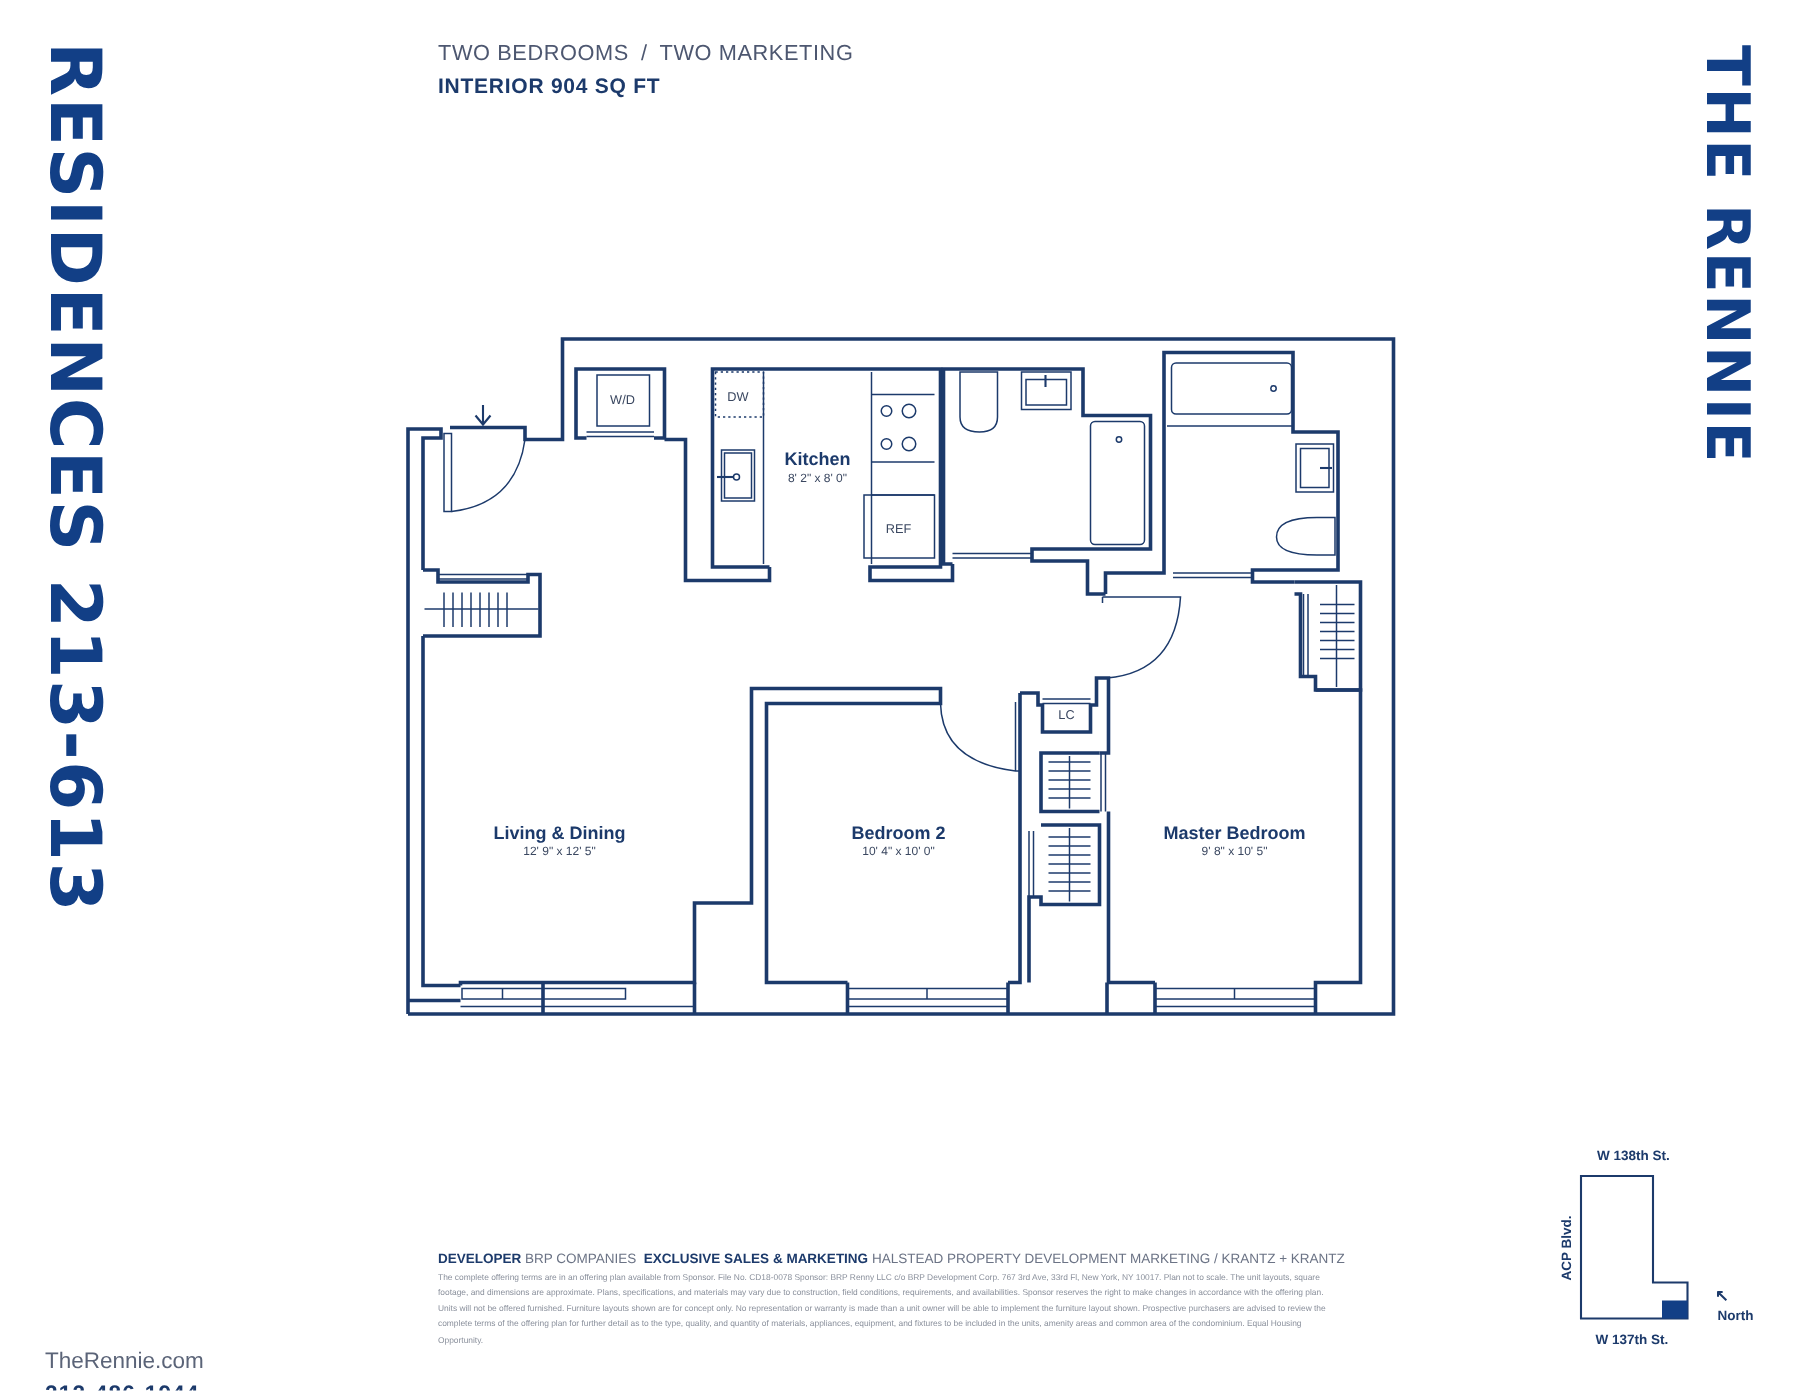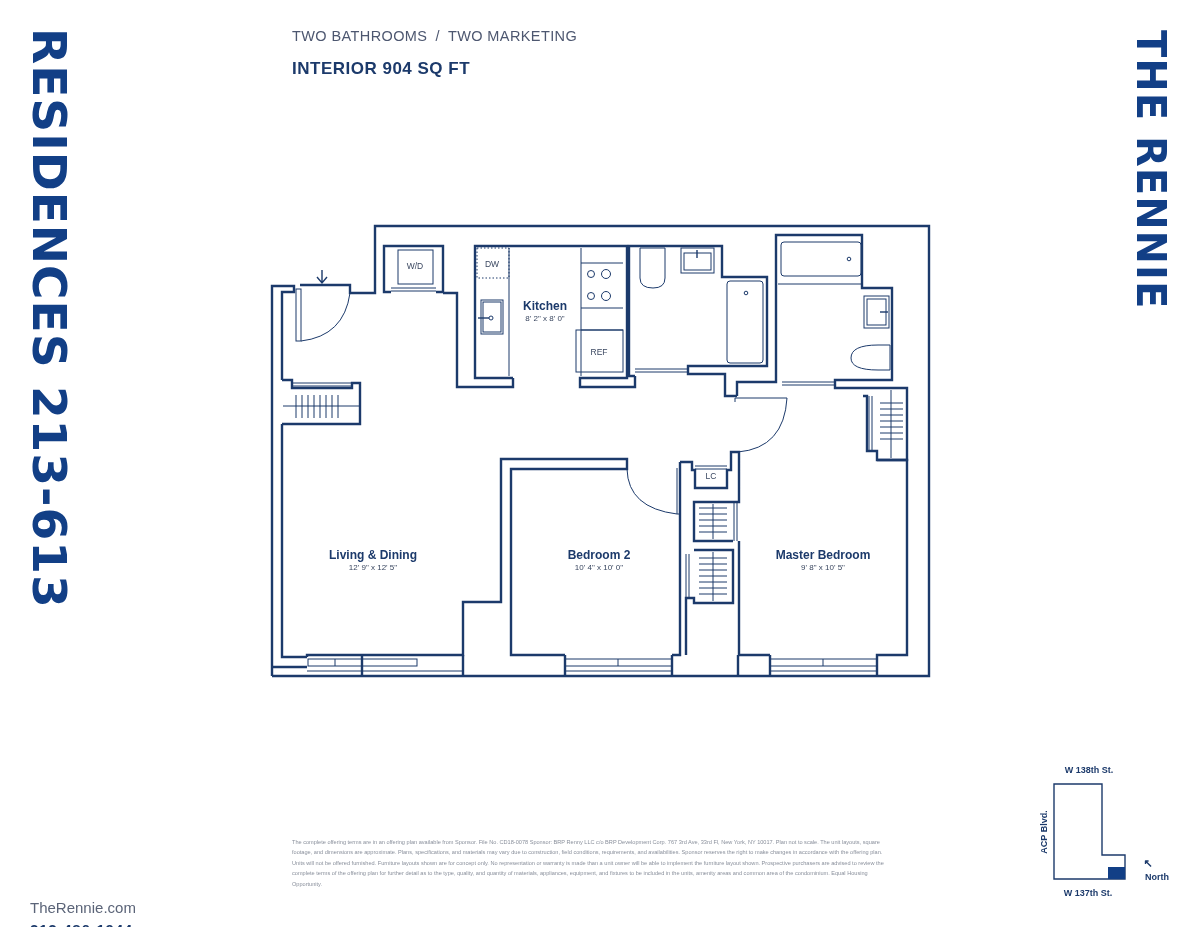--- a/index.html
+++ b/index.html
@@ -15,21 +15,21 @@
   .side-title-right {
     position: absolute; left: 1131px; top: 30px;
     writing-mode: vertical-rl;
     font-family: "DejaVu Sans", sans-serif; font-weight: bold;
     font-size: 40px; letter-spacing: 1px; color: #123f86; line-height: 1;
     white-space: nowrap;
   }
   .header { position: absolute; left: 292px; top: 28px; }
   .header .sub { font-size: 14.5px; color: #4d5770; letter-spacing: 0.4px; font-family: "Liberation Sans", sans-serif; }
   .header .sub .slash { margin: 0 8px; }
-  .header .main { font-size: 17px; font-weight: bold; color: #1c3a6b; letter-spacing: 0.5px; margin-top: 15px; font-family: "Liberation Sans", sans-serif; }
+  .header .main { font-size: 14px; font-weight: bold; color: #1c3a6b; letter-spacing: 0.5px; margin-top: 5px; font-family: "Liberation Sans", sans-serif; }
   .contact { position: absolute; left: 30px; top: 860px; margin-top: 39px; }
   .contact .site { font-size: 15px; color: #5b6478; font-family: "Liberation Sans", sans-serif; }
   .contact .phone { font-size: 15px; font-weight: bold; color: #1c3a6b; letter-spacing: 0.8px; margin-top: 5px; font-family: "Liberation Sans", sans-serif; }
   .footer { position: absolute; left: 292px; top: 834px; width: 600px; }
   .footer .credits { font-size: 9px; color: #6b7385; font-family: "Liberation Sans", sans-serif; white-space: nowrap; }
   .footer .credits b { color: #1c3a6b; font-weight: bold; }
   .footer .legal { font-size: 5.6px; color: #8a909c; line-height: 10.4px; margin-top: 3px; font-family: "Liberation Sans", sans-serif; }
   svg { position: absolute; left: 0; top: 0; }
   .wall { fill: none; stroke: #1c3a6b; stroke-width: 2.4; stroke-linejoin: miter; }
   .thin { fill: none; stroke: #1c3a6b; stroke-width: 1; }
@@ -41,21 +41,21 @@
   .map-label { font-family: "Liberation Sans", sans-serif; font-weight: bold; font-size: 9px; fill: #1c3a6b; }
 </style>
 </head>
 <body>
 
 <div class="side-title-left">RESIDENCES 213-613</div>
 <div class="side-title-right">THE RENNIE</div>
 
 <div class="header">
   <div class="sub">
-    <span>TWO BATHROOMS</span><span class="slash">/</span><span>TWO MARKETING</span>
+    <span>TWO BEDROOMS</span><span class="slash">/</span><span>TWO MARKETING</span>
   </div>
   <div class="main">INTERIOR 904 SQ FT</div>
 </div>
 
 <svg width="1200" height="927" viewBox="0 0 1200 927">
 
   <g>
     <path class="wall" d="M272,676 L272,286 L294,286 L294,292 L282,292 L282,380"></path>
     <path class="wall" d="M272,676 L929,676 L929,226 L375,226 L375,293 L350,293 L350,285 L300,285"></path>
     <path class="wall" d="M282,424 L282,657 L307,657"></path>
@@ -226,19 +226,25 @@
     <path class="thin2" d="M1054,784 L1102,784 L1102,855 L1125,855 L1125,879 L1054,879 Z"></path>
     <rect x="1108" y="867" width="17" height="12" fill="#123f86"></rect>
     <text class="map-label" x="1088" y="896" text-anchor="middle">W 137th St.</text>
     <text class="map-label" x="1047" y="832" text-anchor="middle" transform="rotate(-90 1047 832)">ACP Blvd.</text>
     <text class="map-label" x="1148" y="867" text-anchor="middle" style="font-size:11px">↖</text>
     <text class="map-label" x="1157" y="880" text-anchor="middle">North</text>
   </g>
 </svg>
 
 <div class="footer">
+  <div class="credits">
+    <b>DEVELOPER</b>
+    <span>BRP COMPANIES</span>&nbsp;
+    <b>EXCLUSIVE SALES &amp; MARKETING</b>
+    <span>HALSTEAD PROPERTY DEVELOPMENT MARKETING / KRANTZ + KRANTZ</span>
+  </div>
   <div class="legal">The complete offering terms are in an offering plan available from Sponsor. File No. CD18-0078 Sponsor: BRP Renny LLC c/o BRP Development Corp. 767 3rd Ave, 33rd Fl, New York, NY 10017. Plan not to scale. The unit layouts, square footage, and dimensions are approximate. Plans, specifications, and materials may vary due to construction, field conditions, requirements, and availabilities. Sponsor reserves the right to make changes in accordance with the offering plan. Units will not be offered furnished. Furniture layouts shown are for concept only. No representation or warranty is made than a unit owner will be able to implement the furniture layout shown. Prospective purchasers are advised to review the complete terms of the offering plan for further detail as to the type, quality, and quantity of materials, appliances, equipment, and fixtures to be included in the units, amenity areas and common area of the condominium. Equal Housing Opportunity.</div>
 </div>
 
 <div class="contact">
   <div class="site">TheRennie.com</div>
   <div class="phone">212-486-1944</div>
 </div>
 
 </body></html>

